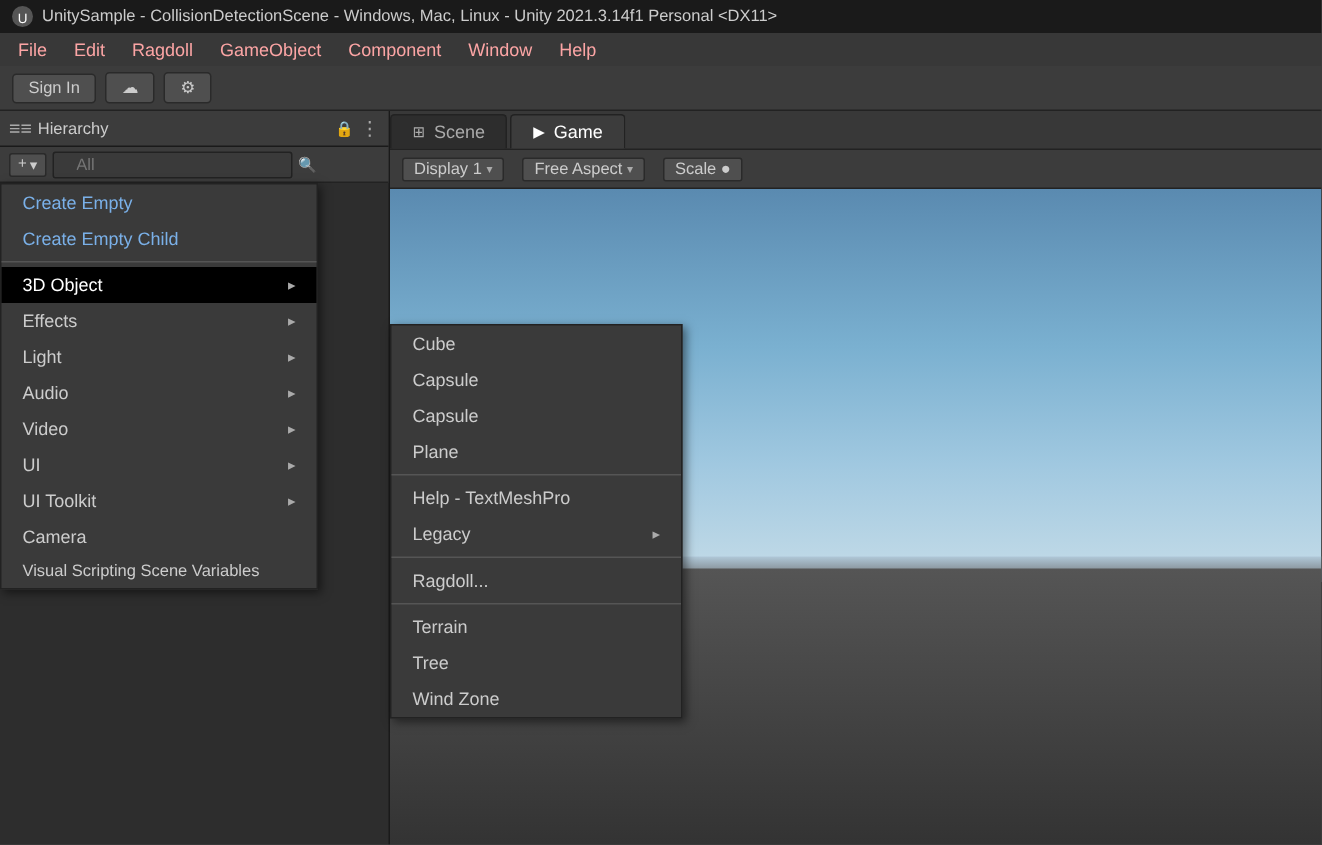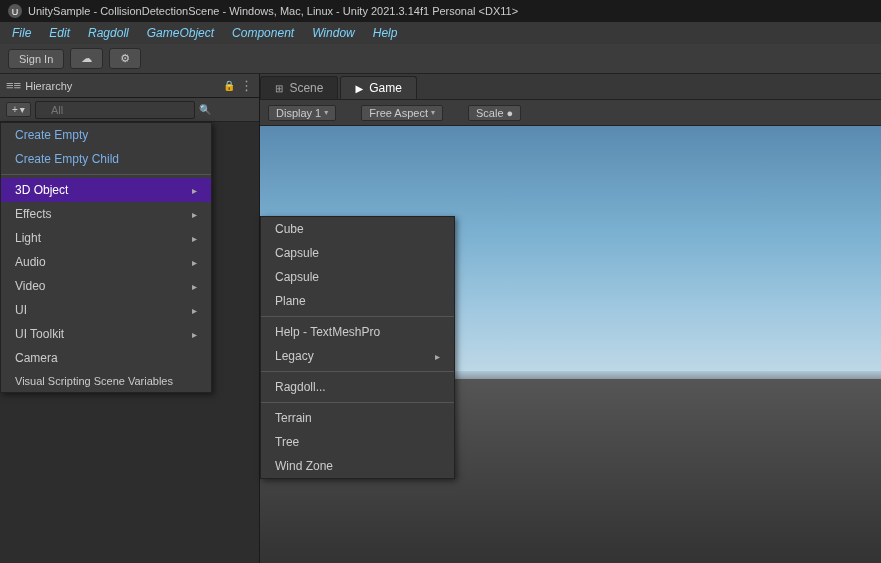--- a/index.html
+++ b/index.html
@@ -20,28 +20,27 @@
       font-size: 11px;
       padding: 2px 8px;
       display: flex;
       align-items: center;
       height: 22px;
     }
 
     
     #menu-bar {
       background: #383838;
-      color: #7dd3fc;
+      color: #fca5a5;
       font-size: 12px;
       padding: 2px 4px;
       display: flex;
       align-items: flex-end;
       height: 22px;
       gap: 2px;
-      font-style: italic;
     }
     .menu-item {
       padding: 2px 8px;
       cursor: pointer;
       border-radius: 2px;
     }
 
     
     #toolbar {
       background: #3c3c3c;
@@ -156,21 +155,21 @@
     }
     .ctx-item {
       padding: 5px 14px;
       color: #ccc;
       cursor: pointer;
       display: flex;
       align-items: center;
       justify-content: space-between;
       font-size: 12px;
     }
-    .ctx-item.highlighted { background: #4c1d95; color: #fff; }
+    .ctx-item.highlighted { background: #000000; color: #fff; }
     .ctx-item.blue-text { color: #7ab0e8; }
     .ctx-separator {
       height: 1px;
       background: #555;
       margin: 3px 0;
     }
     .ctx-arrow {
       color: #aaa;
       font-size: 10px;
     }
@@ -204,21 +203,21 @@
     }
     .tab.active {
       background: #3c3c3c;
       color: #fff;
     }
     #view-toolbar {
       background: #3c3c3c;
       padding: 3px 8px;
       display: flex;
       align-items: center;
-      gap: 25px;
+      gap: 12px;
       height: 26px;
       border-bottom: 1px solid #222;
     }
     .view-ctrl {
       background: #4f4f4f;
       border: 1px solid #2a2a2a;
       color: #ccc;
       font-size: 11px;
       padding: 1px 7px;
       border-radius: 2px;

